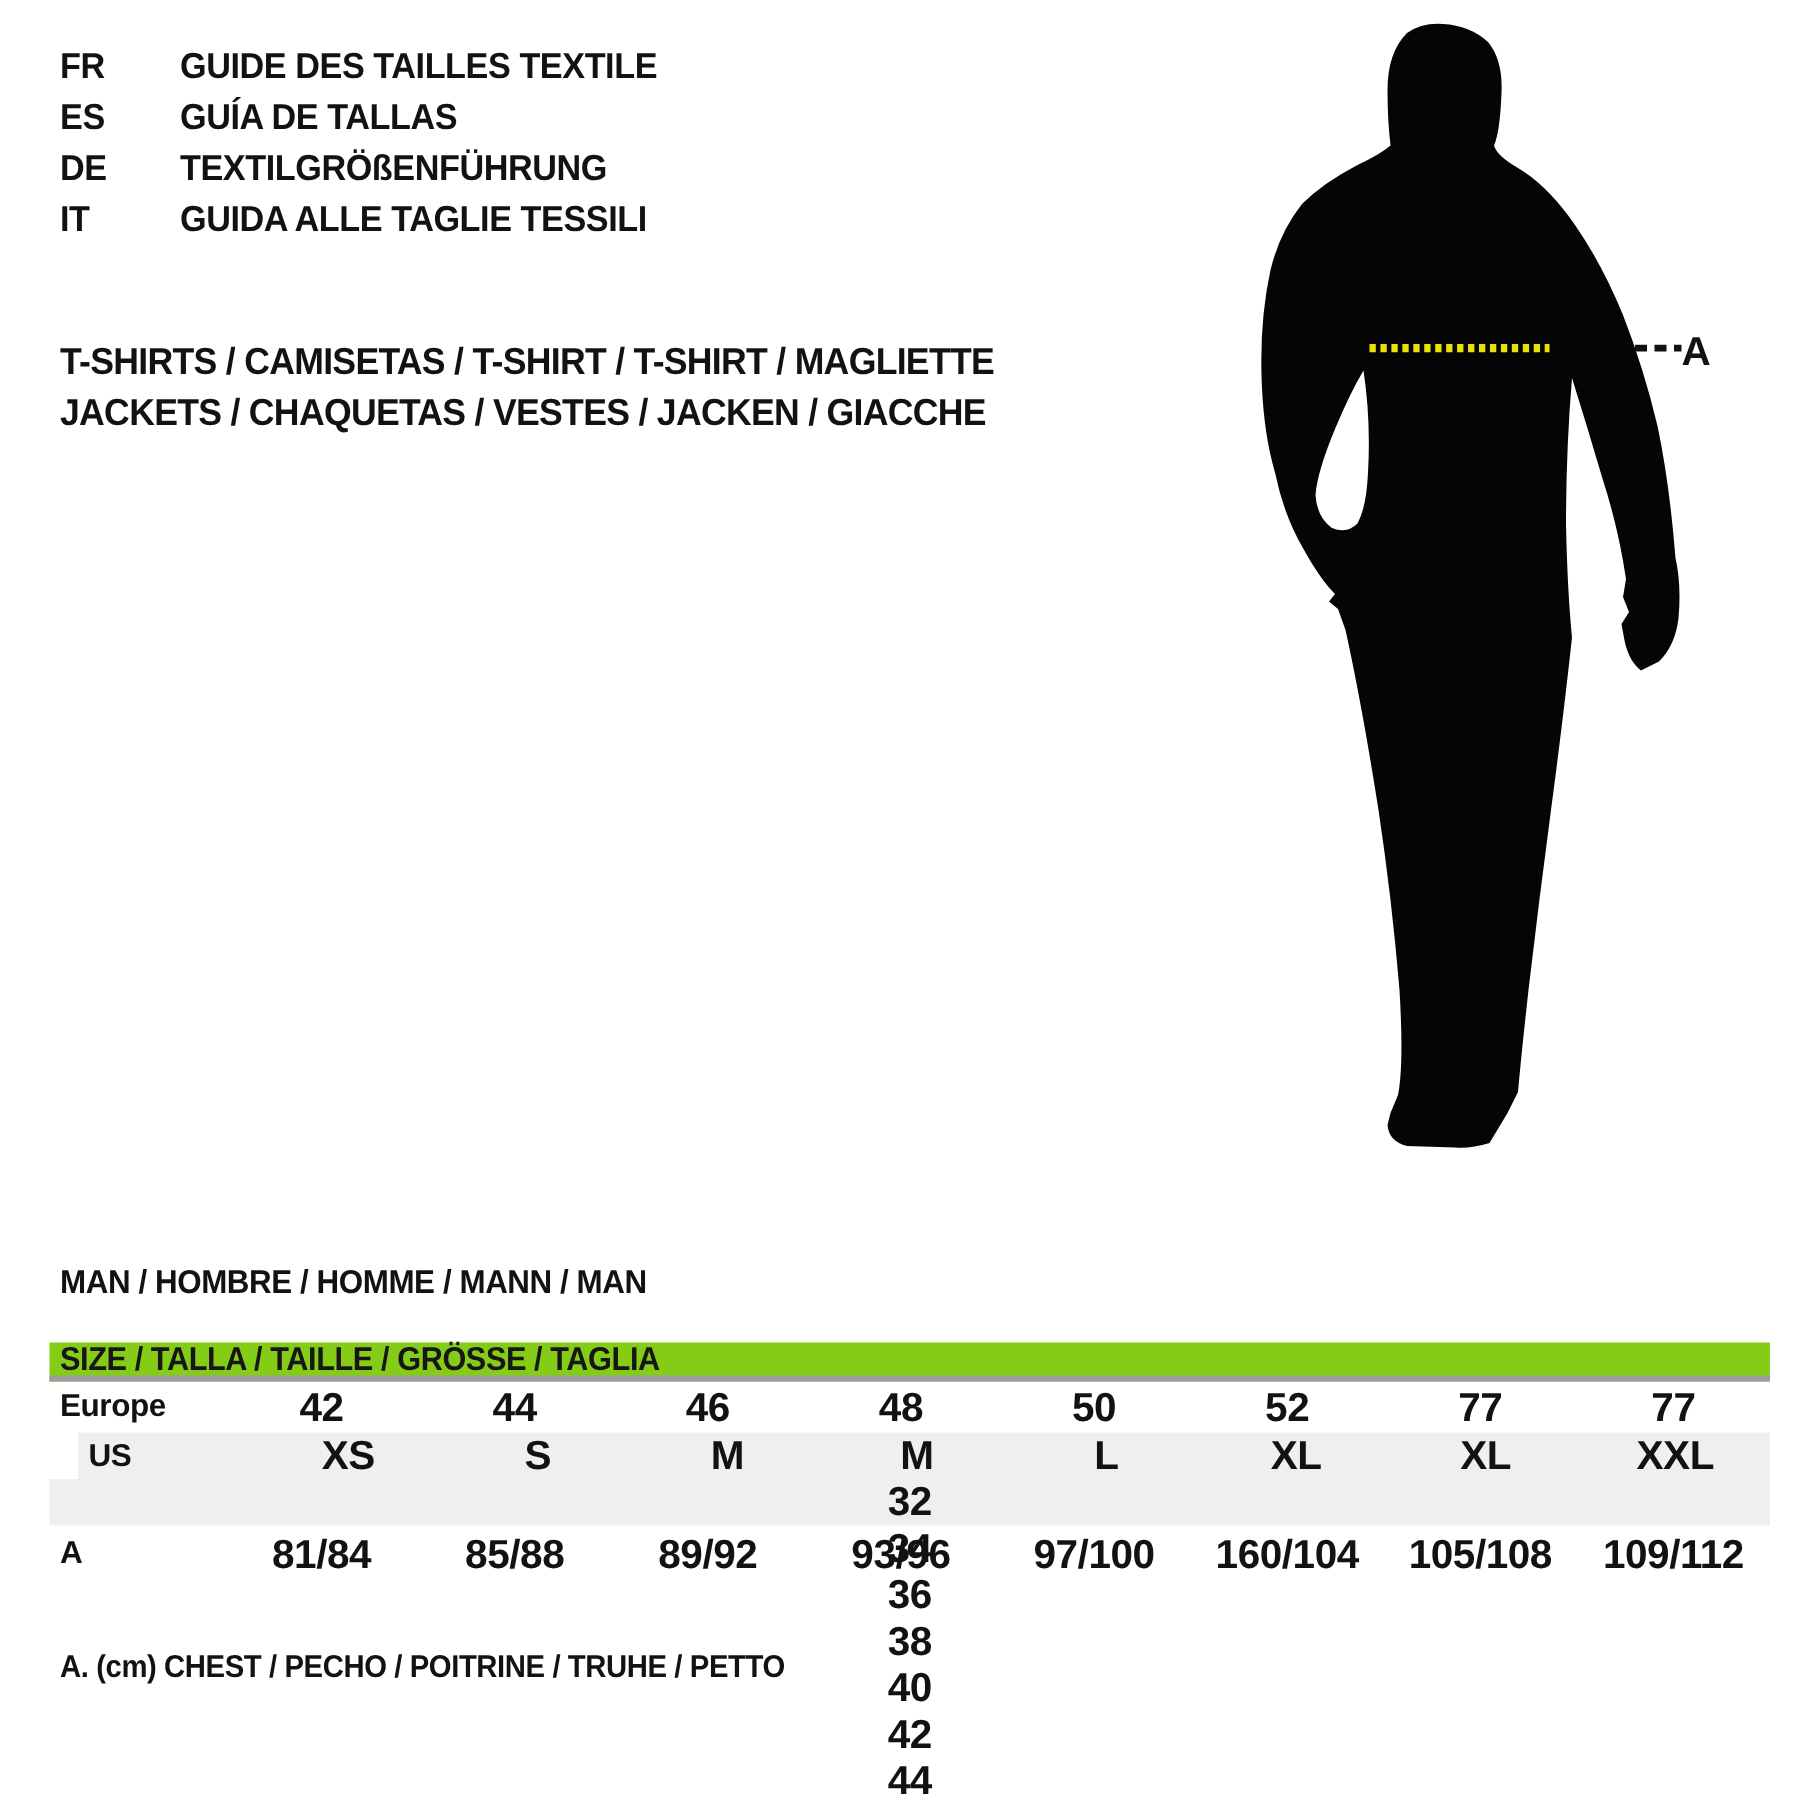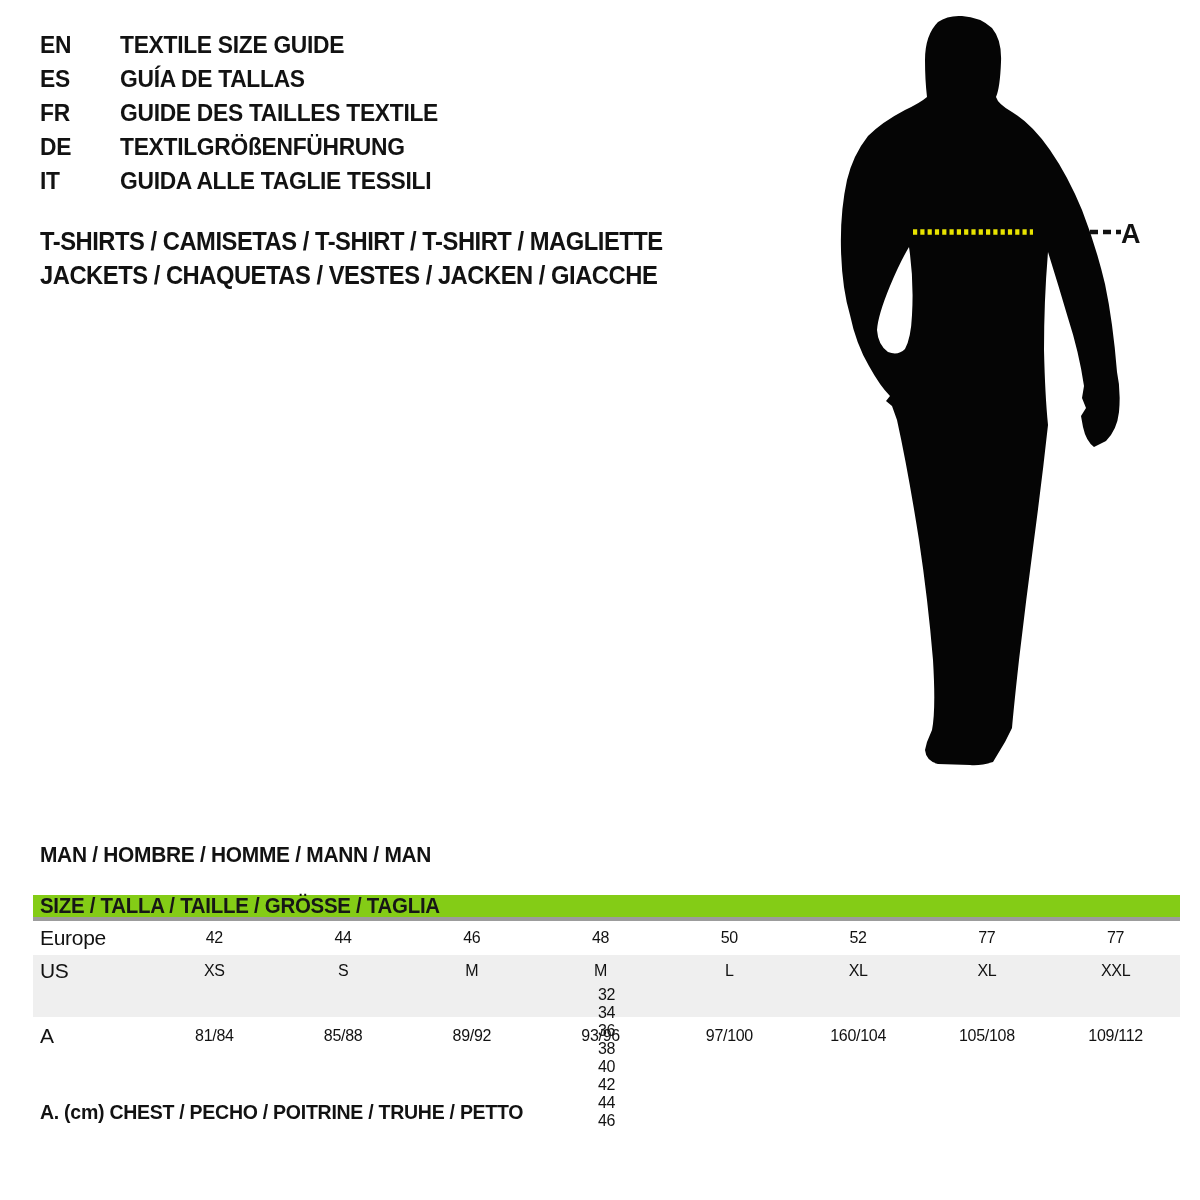--- a/index.html
+++ b/index.html
@@ -49,53 +49,49 @@
     height:26px; background:#84cc16; border-bottom:4px solid #9c9c9c;
     display:flex; align-items:center; padding-left:7px;
   }
   .table-bar-text {
     font-size:22px; font-weight:bold; letter-spacing:-0.3px; white-space:nowrap;
     transform:scaleX(0.93); transform-origin:left center; color:#161616;
   }
   .trow { display:flex; align-items:center; }
   .trow.shaded { background:#efefef; }
   .trow.r-europe { height:34px; }
-  .trow.r-us     { height:31px; }
+  .trow.r-us     { height:31px;margin-left:19px; }
   .trow.r-num    { height:31px;flex-direction:column; }
   .trow.r-a      { height:38px; }
   .tlabel {
-    width:117px; padding-left:7px; font-size:21px; font-weight:normal;
+    width:117px; padding-left:7px; font-size:21px; font-weight:bold;
     letter-spacing:-0.3px;
   }
   .tcell {
-    flex:1; text-align:center; font-size:16px; font-weight:normal;
+    flex:1; text-align:center; font-size:27px; font-weight:bold;
     letter-spacing:-0.3px;
   }
 
   
   .footer-note {
     left:40px; top:1100px; font-size:21px; font-weight:bold; letter-spacing:-0.3px;
     white-space:nowrap; transform:scaleX(0.93); transform-origin:left center;
   }
 </style>
 </head>
 <body>
 
 <div class="abs lang-list">
   <div class="lang-row">
-    <span class="lang-code">EN</span>
-    <span class="lang-title">TEXTILE SIZE GUIDE</span>
+    <span class="lang-code">FR</span>
+    <span class="lang-title">GUIDE DES TAILLES TEXTILE</span>
   </div>
   <div class="lang-row">
     <span class="lang-code">ES</span>
     <span class="lang-title">GUÍA DE TALLAS</span>
-  </div>
-  <div class="lang-row">
-    <span class="lang-code">FR</span>
-    <span class="lang-title">GUIDE DES TAILLES TEXTILE</span>
   </div>
   <div class="lang-row">
     <span class="lang-code">DE</span>
     <span class="lang-title">TEXTILGRÖßENFÜHRUNG</span>
   </div>
   <div class="lang-row">
     <span class="lang-code">IT</span>
     <span class="lang-title">GUIDA ALLE TAGLIE TESSILI</span>
   </div>
 </div>

